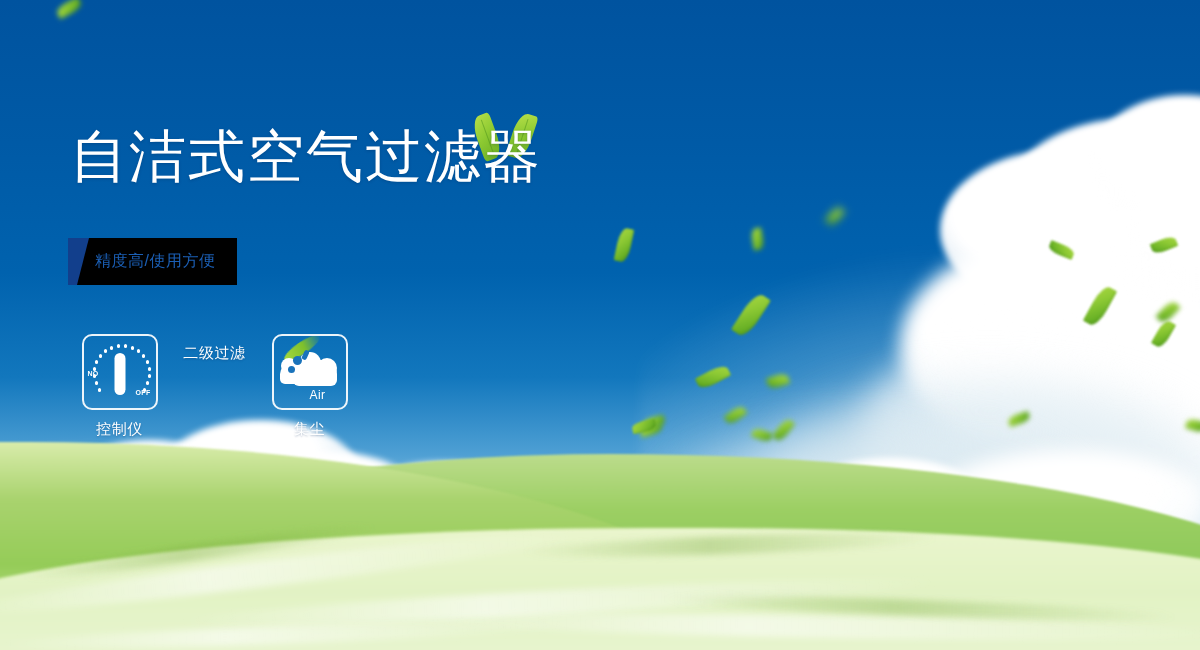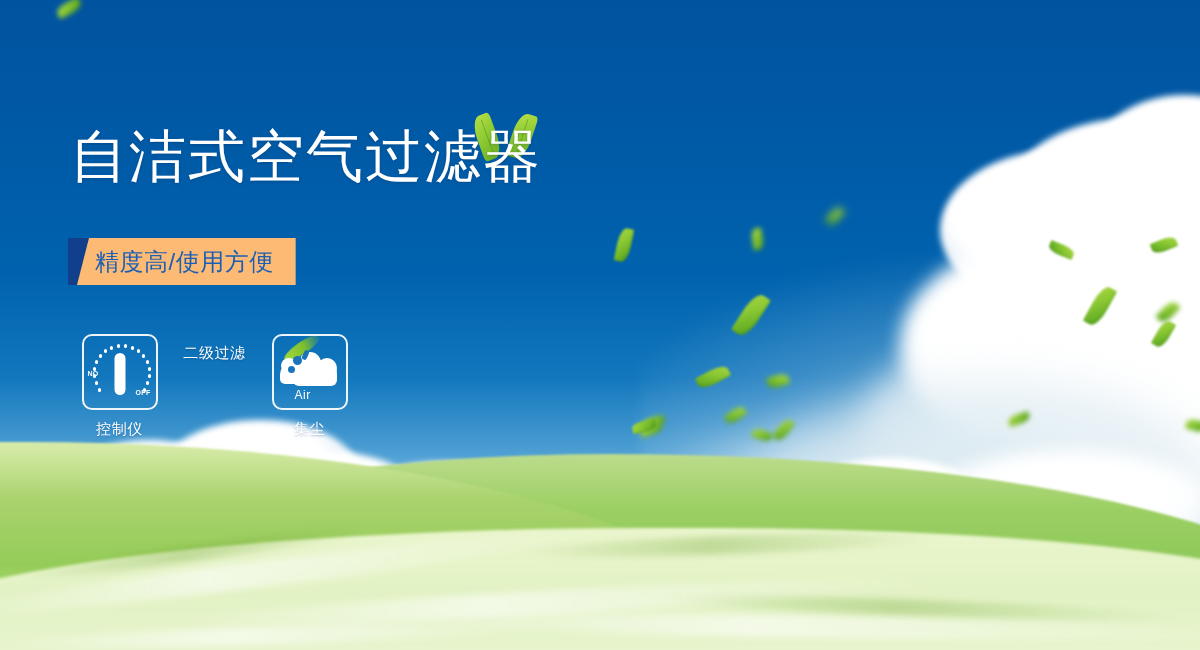--- a/index.html
+++ b/index.html
@@ -161,26 +161,26 @@
     white-space: nowrap;
   }
   .subbar-slash {
     width: 22px;
     background: #123f8c;
     clip-path: polygon(0 0, 100% 0, 60% 100%, 0 100%);
     margin-right: -1px;
   }
   .subbar-right {
     position: relative;
-    background: #fdba74;
+    background: #000000;
     color: #1b5fb5;
     display: flex;
     align-items: center;
     padding: 0 22px 0 18px;
-    font-size: 24px;
+    font-size: 16px;
     letter-spacing: 0.5px;
     white-space: nowrap;
     clip-path: polygon(12px 0, 100% 0, 100% 100%, 0 100%);
     margin-left: -12px;
   }
 
   
   .features {
     position: absolute;
     left: 72px; top: 334px;
@@ -292,20 +292,21 @@
   .airicon-sm {
     position: absolute;
     left: 1px; top: 20px;
     width: 26px; height: 20px;
     background: #ffffff;
     border-radius: 10px 10px 5px 5px;
   }
   .airicon-label {
     position: absolute;
     left: 16px; right: 0; bottom: -2px;
+    text-align: center;
     color: #ffffff;
     font-size: 12px;
     letter-spacing: 0.5px;
   }
   .airicon-notch {
     position: absolute;
     background: #1a73bb;
     border-radius: 50%;
   }
 </style>

